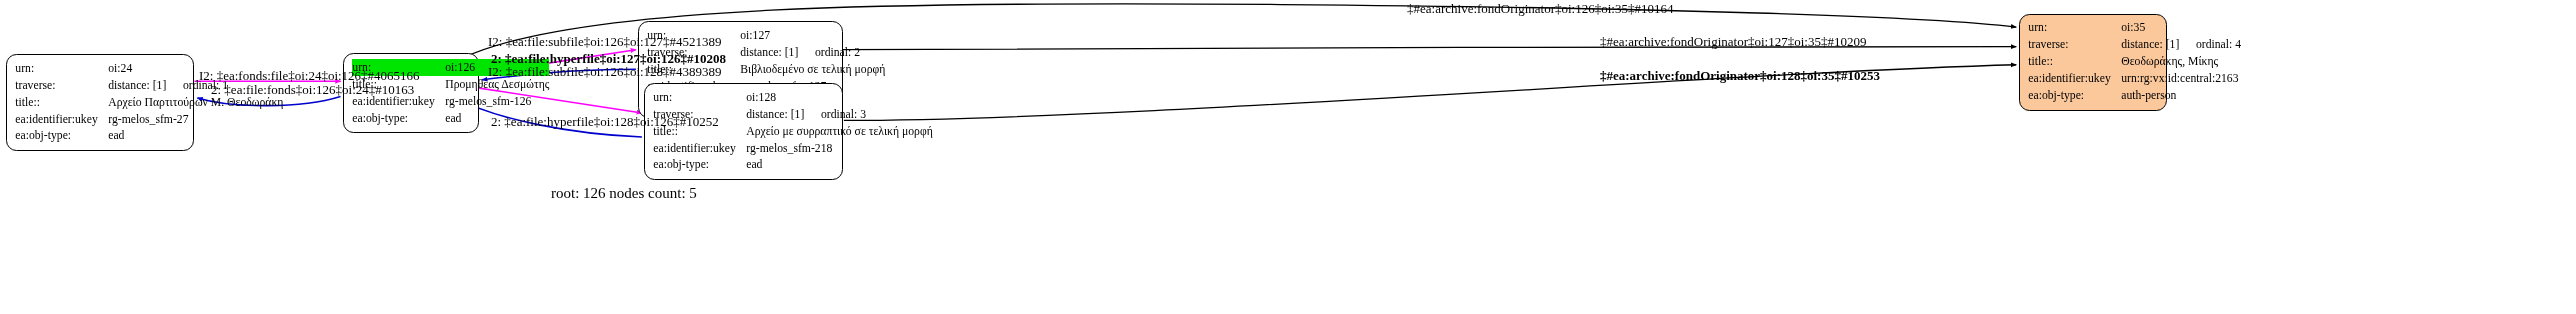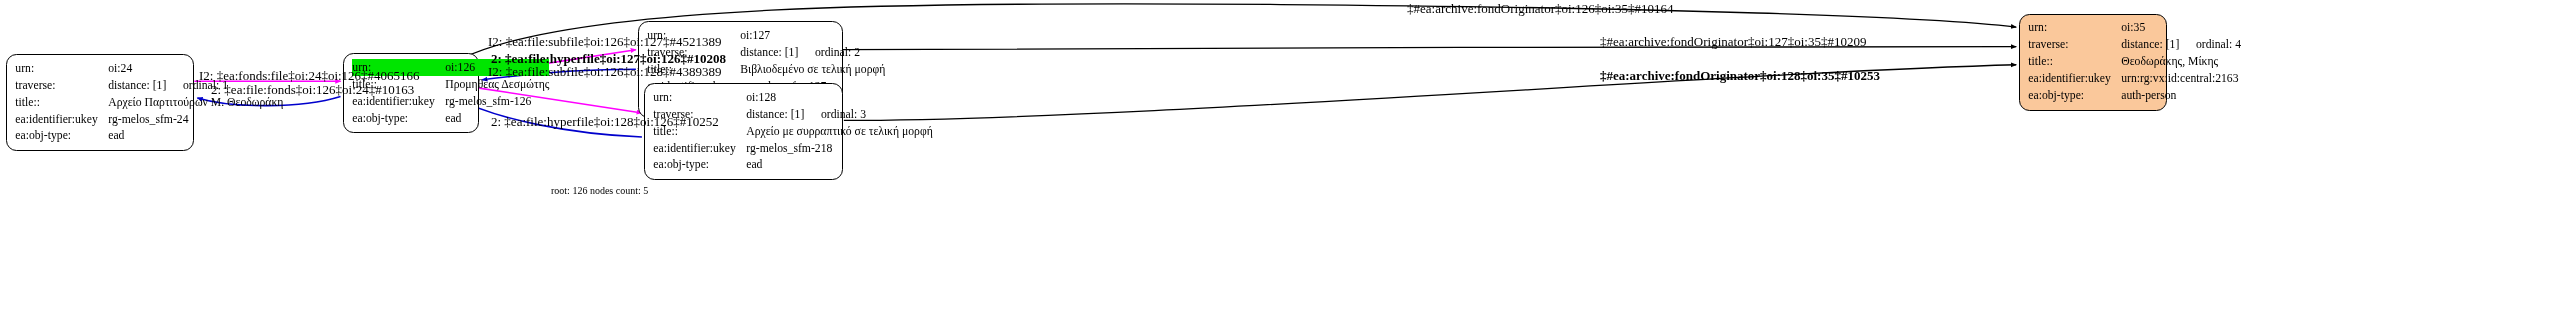--- a/index.html
+++ b/index.html
@@ -14,21 +14,21 @@
   .node table{border-collapse:collapse;width:100%;}
   .node td{font-size:11.7px;line-height:1.0;padding:2.6px 0;white-space:nowrap;
            color:#000;vertical-align:top;}
   .node td.k{padding-right:10.5px;}
   .node tr.hl td{background:#00e500;}
   .sub{display:inline-block;}
   .sub.ord{padding-left:16.6px;}
 
   .edge-label{position:absolute;font-size:13px;line-height:1;color:#000;
               white-space:nowrap;background:transparent;}
-  .caption{position:absolute;font-size:10px;color:#000;white-space:nowrap;}
+  .caption{position:absolute;font-size:15px;color:#000;white-space:nowrap;}
 </style>
 </head>
 <body>
 
 <div id="canvas">
 
   <svg class="edges" viewBox="0 0 3419 417" preserveAspectRatio="none">
     <defs>
       <marker id="ar-m" markerWidth="9" markerHeight="9" refX="7" refY="3.2" orient="auto" markerUnits="userSpaceOnUse">
         <path d="M0,0 L8,3.2 L0,6.4 z" fill="#ff00ff"></path>
@@ -70,21 +70,21 @@
       <tr>
         <td class="k">traverse:</td>
         <td class="v"><span class="sub">distance: [1]</span><span class="sub ord">ordinal: 1</span></td>
       </tr>
       <tr>
         <td class="k">title::</td>
         <td class="v"><span class="sub">Αρχείο Παρτιτούρων Μ. Θεοδωράκη</span></td>
       </tr>
       <tr>
         <td class="k">ea:identifier:ukey</td>
-        <td class="v"><span class="sub">rg-melos_sfm-24</span></td>
+        <td class="v"><span class="sub">rg-melos_sfm-27</span></td>
       </tr>
       <tr>
         <td class="k">ea:obj-type:</td>
         <td class="v"><span class="sub">ead</span></td>
       </tr>
     </tbody>
       </table>
   </div>
 
   <div class="node" style="left:343px;top:53px;width:136px;">

